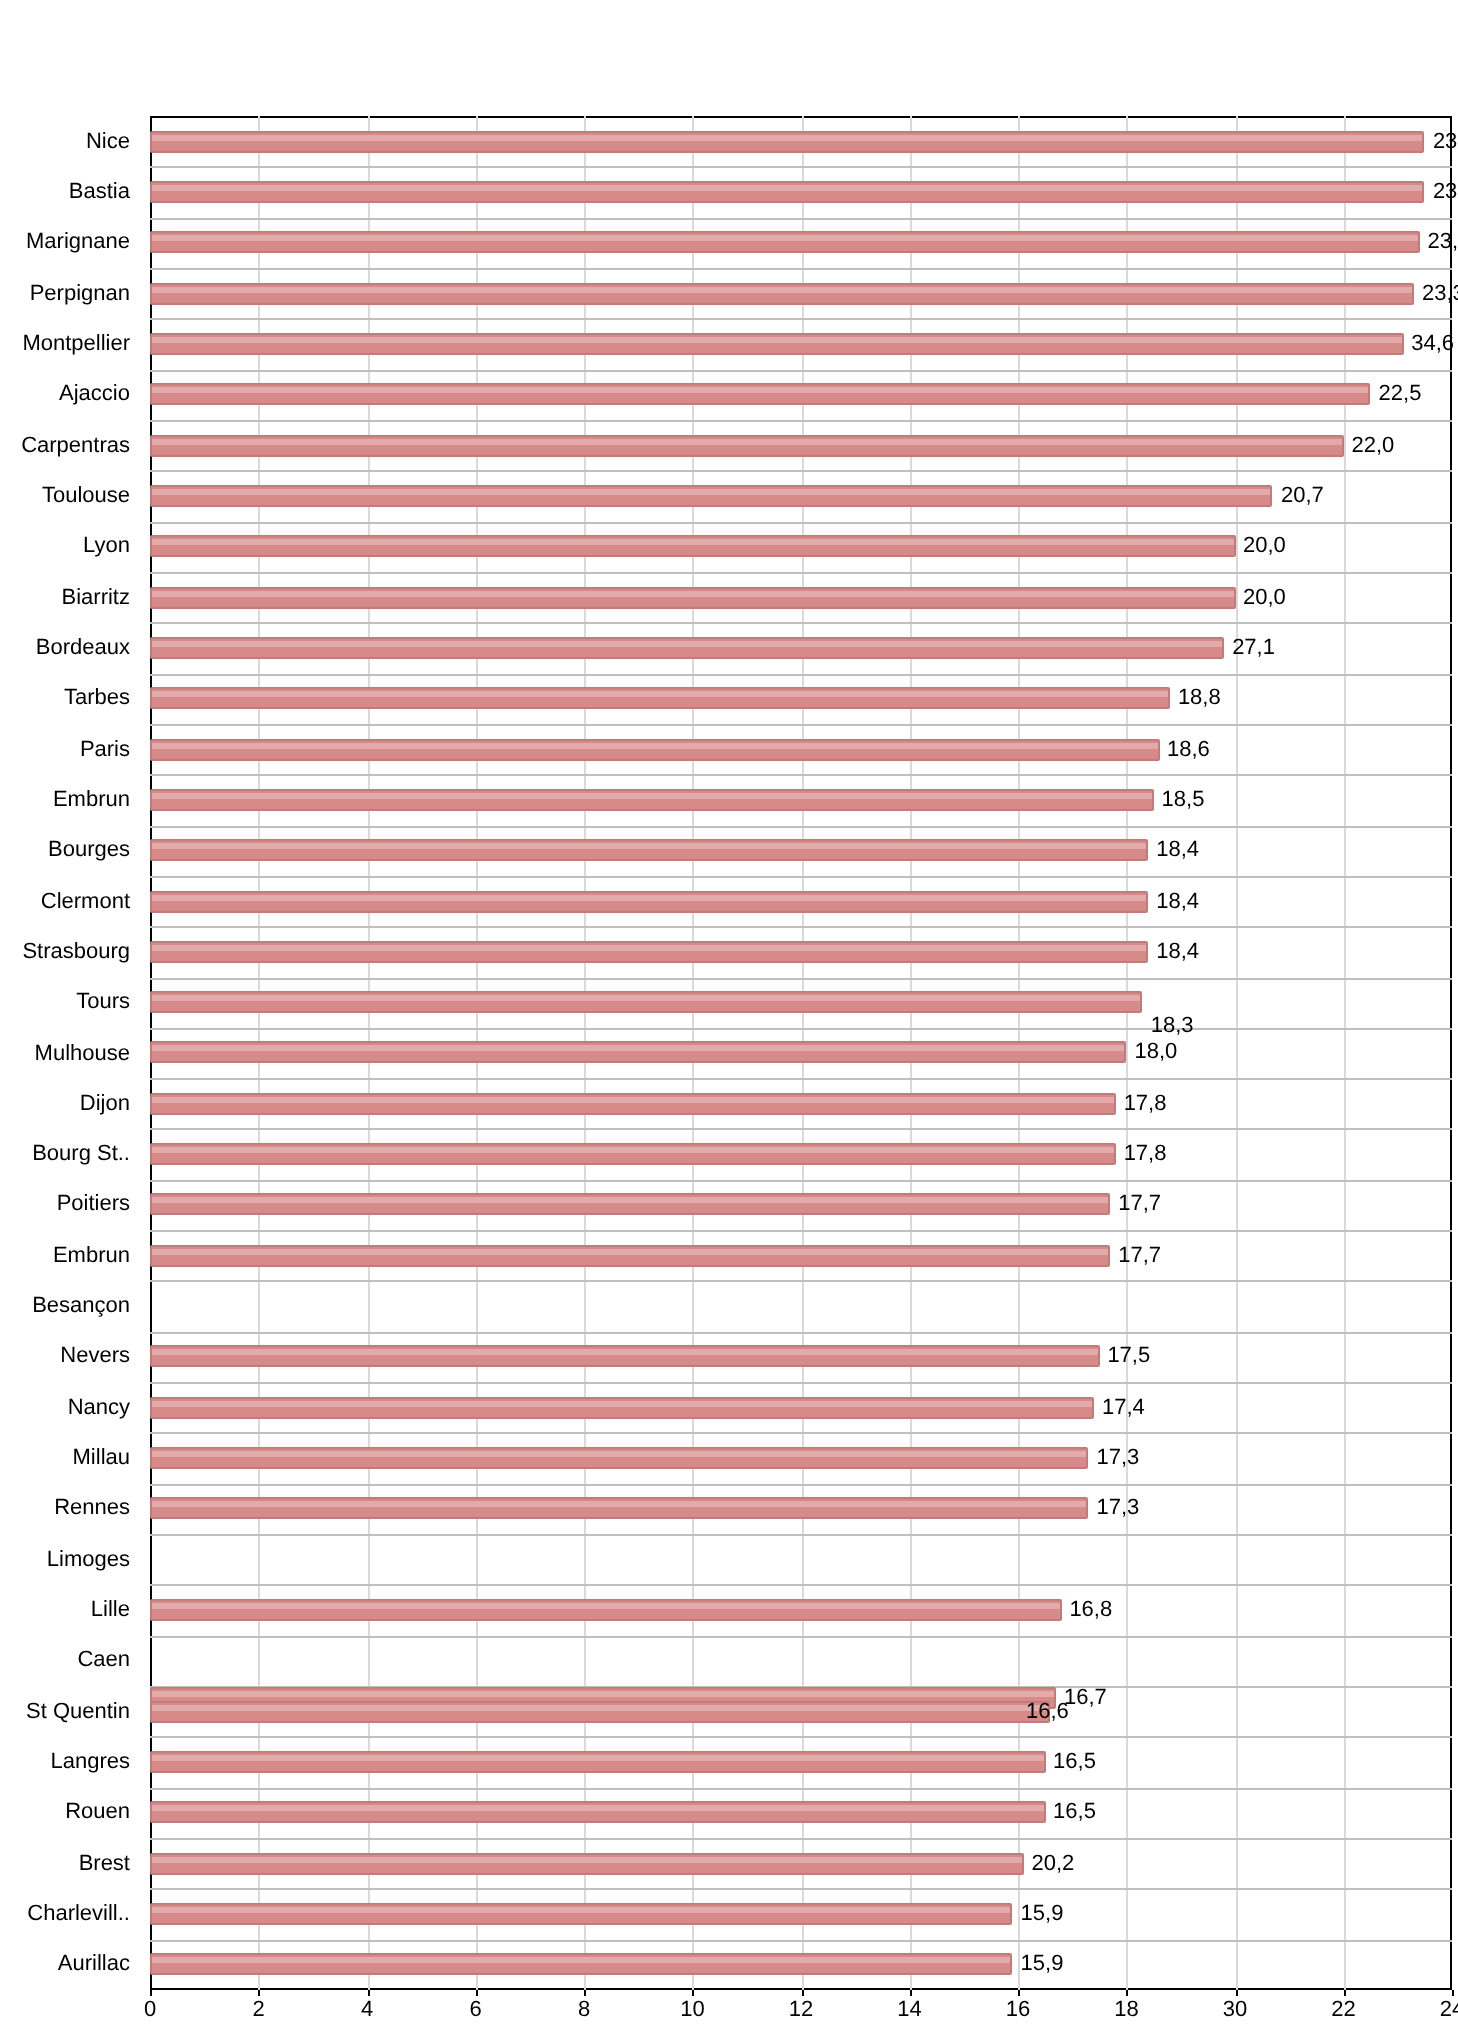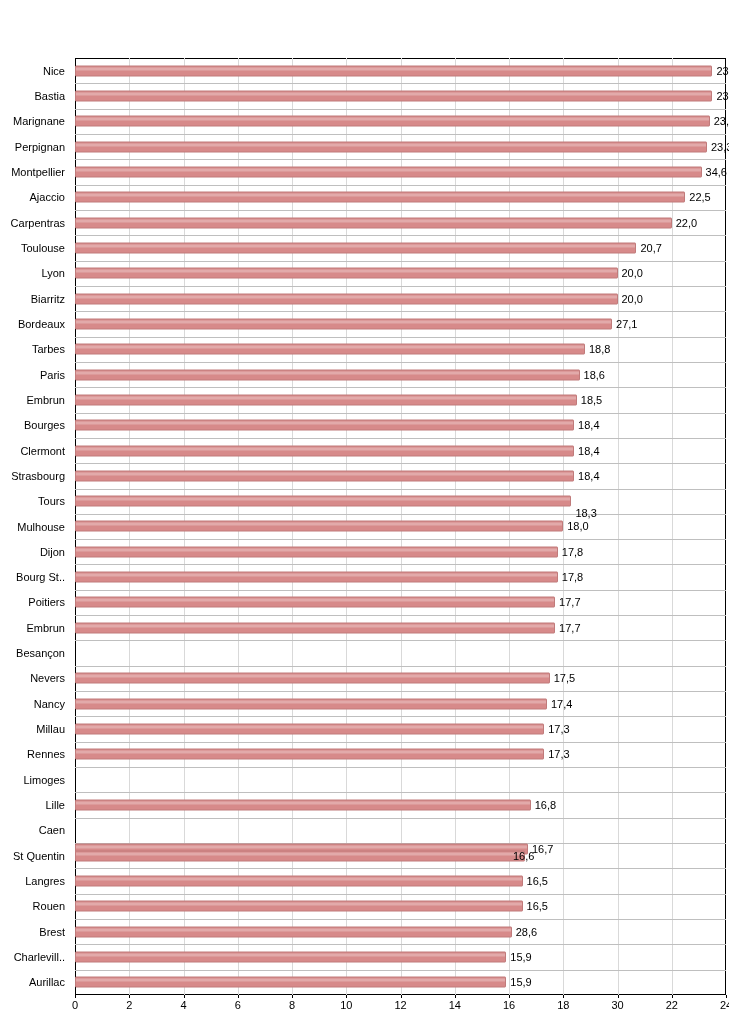--- a/index.html
+++ b/index.html
@@ -451,21 +451,21 @@
         <div class="row" style="top: 835.703px; height: 25.3243px;">
           <div class="bar" style="width: 447.562px; background: rgb(215, 138, 138); border-color: rgb(192, 123, 123);">
             <div class="bar-inner-hl"></div>
           </div>
           <div class="bar-value" style="left: 447.562px;">16,5</div>
         </div>
         <div class="row" style="top: 861.027px; height: 25.3243px;">
           <div class="bar" style="width: 436.712px; background: rgb(215, 138, 138); border-color: rgb(192, 123, 123);">
             <div class="bar-inner-hl"></div>
           </div>
-          <div class="bar-value" style="left: 436.712px;">28,6</div>
+          <div class="bar-value" style="left: 436.712px;">20,2</div>
         </div>
         <div class="row" style="top: 886.351px; height: 25.3243px;">
           <div class="bar" style="width: 431.287px; background: rgb(215, 138, 138); border-color: rgb(192, 123, 123);">
             <div class="bar-inner-hl"></div>
           </div>
           <div class="bar-value" style="left: 431.287px;">15,9</div>
         </div>
         <div class="row" style="top: 911.676px; height: 25.3243px;">
           <div class="bar" style="width: 431.287px; background: rgb(215, 138, 138); border-color: rgb(192, 123, 123);">
             <div class="bar-inner-hl"></div>

